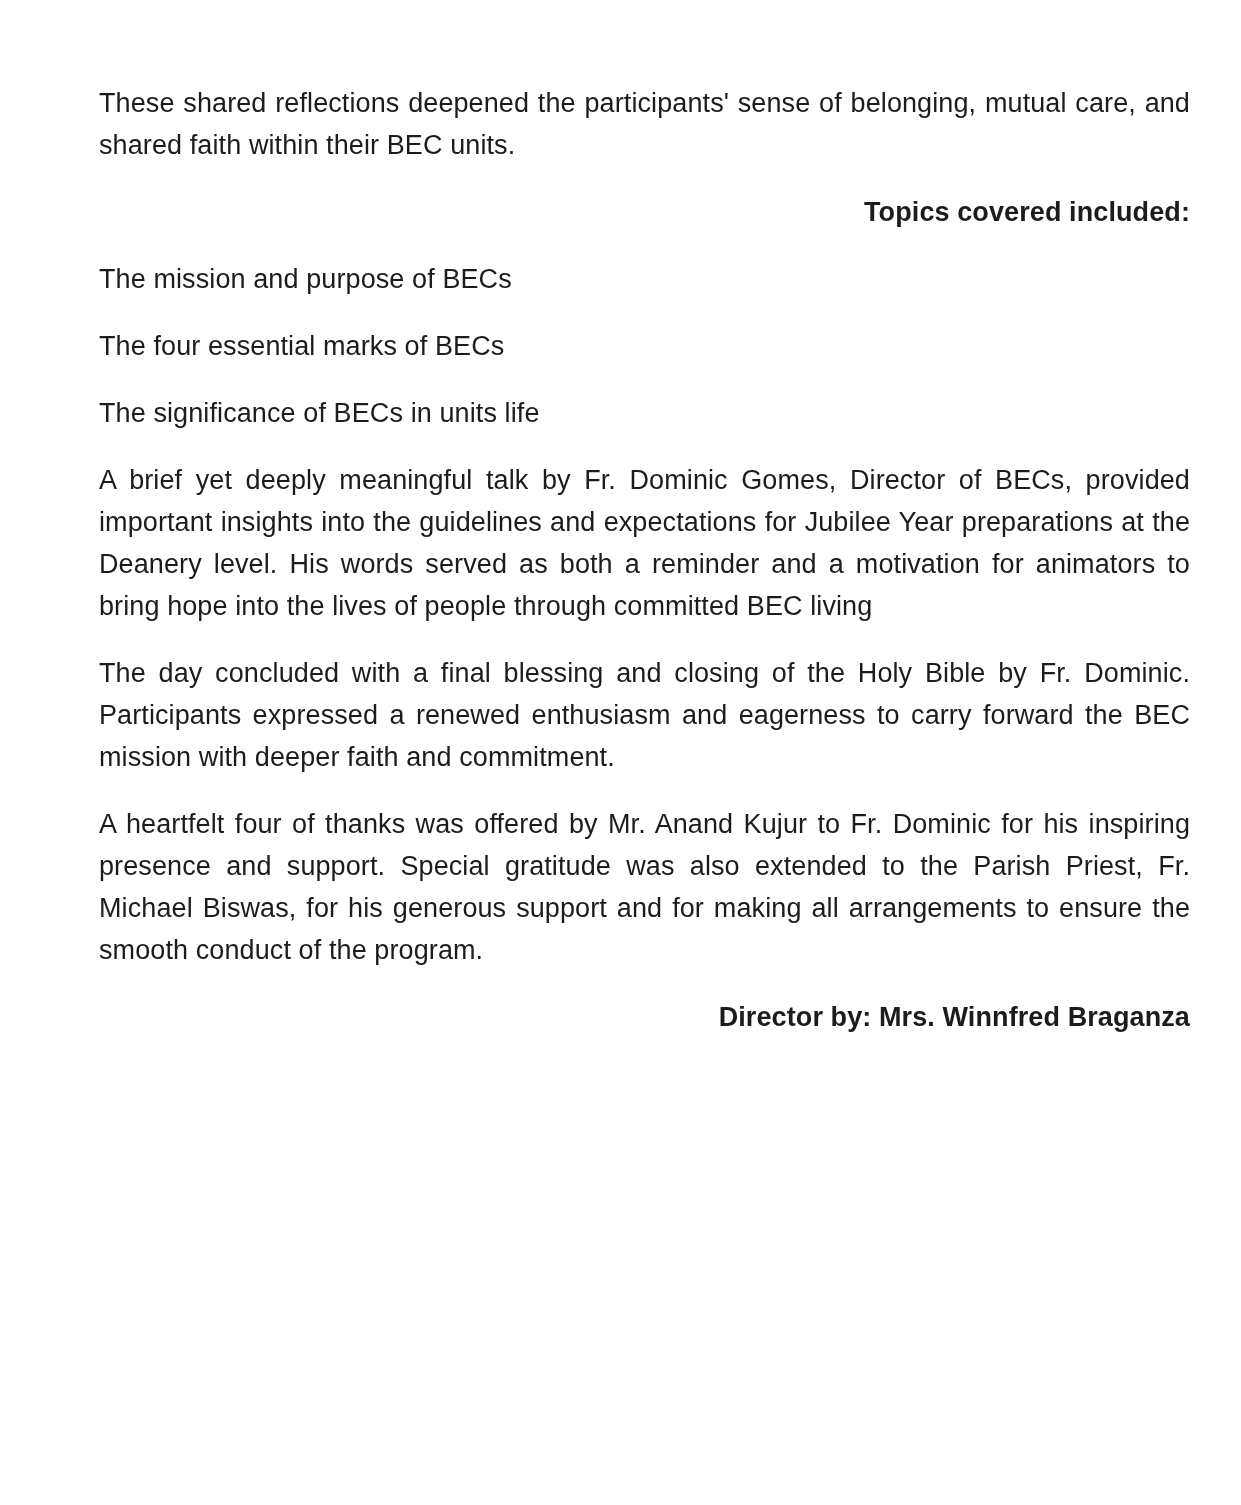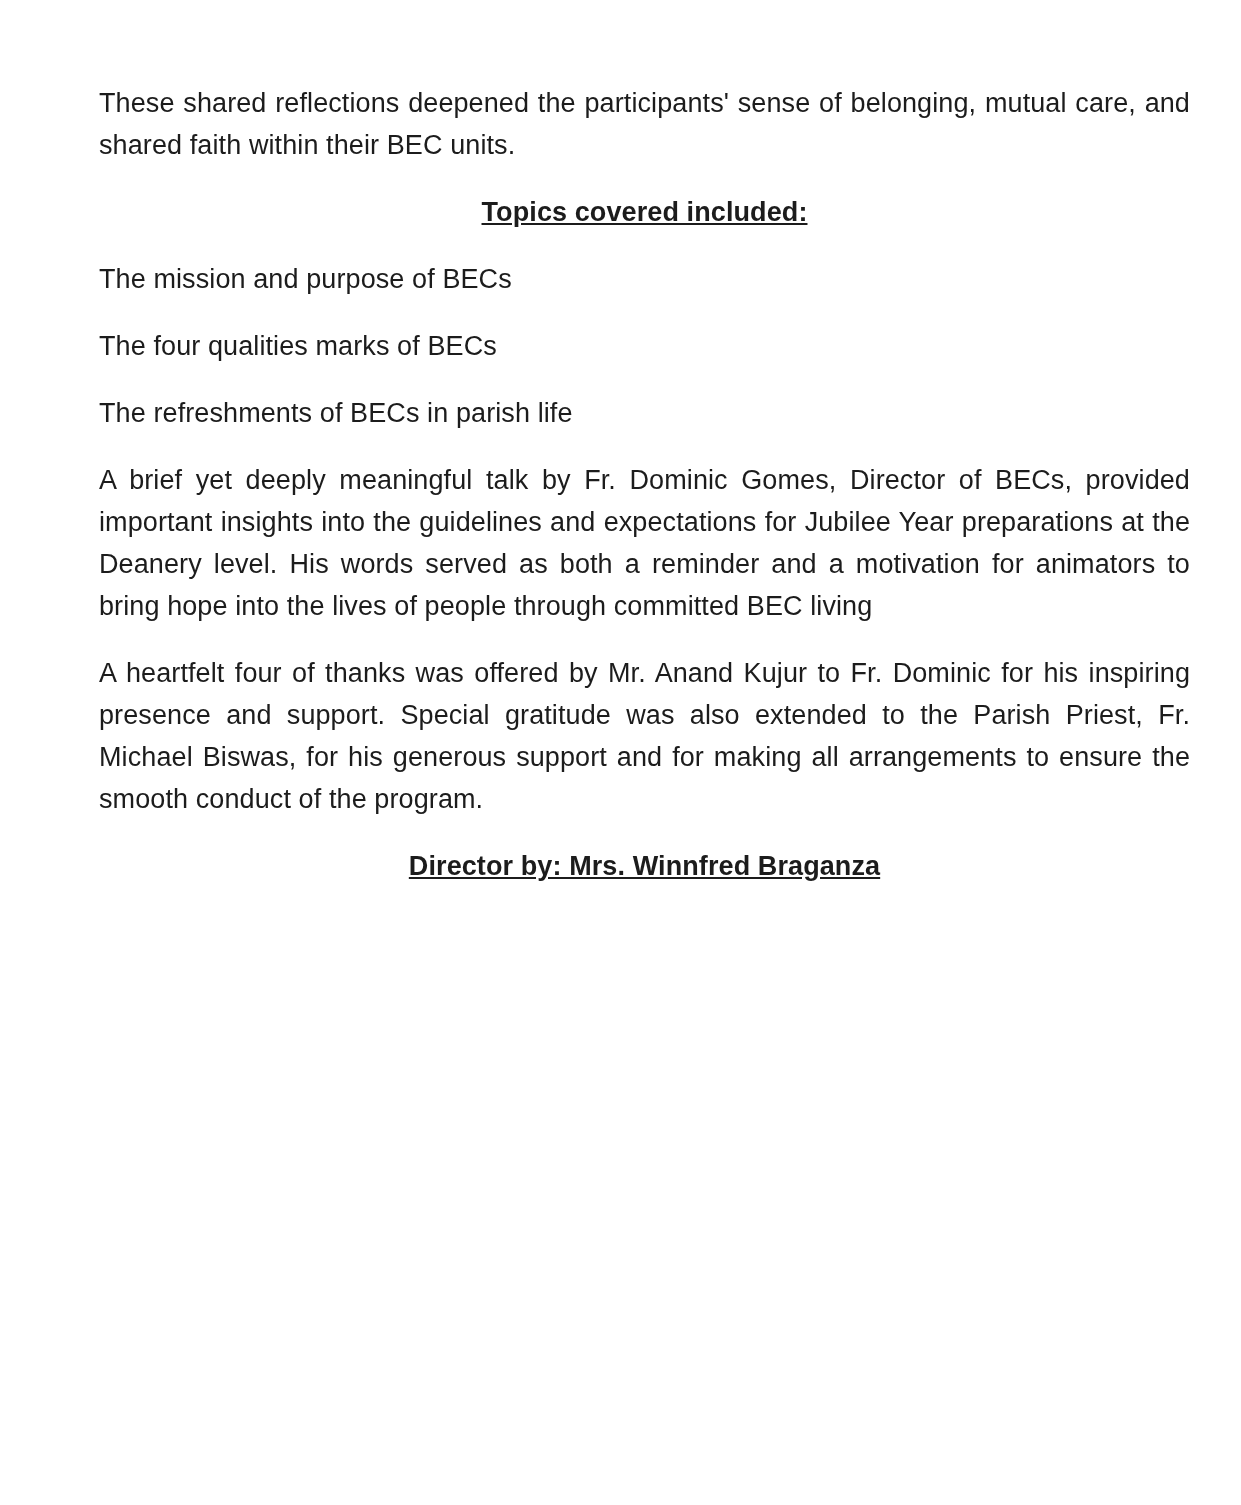--- a/index.html
+++ b/index.html
@@ -18,45 +18,45 @@
   .doc p {
     font-size: 27px;
     line-height: 42px;
     color: #1c1c1c;
     text-align: justify;
     margin-bottom: 25px;
     letter-spacing: 0.1px;
   }
   .doc p.bold {
     font-weight: 700;
-    text-align: center;
-    text-decoration: underline;
+    text-align: right;
   }
   .doc p.single-line {
     text-align: left;
   }
 </style>
 </head>
 <body>
 
 <div class="page">
   <div class="doc">
     <p>These shared reflections deepened the participants' sense of belonging, mutual care, and shared faith within their BEC units.</p>
 
 
     <p class="bold">Topics covered included:</p>
 
     <p class="single-line">The mission and purpose of BECs</p>
 
-    <p class="single-line">The four qualities marks of BECs</p>
+    <p class="single-line">The four essential marks of BECs</p>
 
-    <p class="single-line">The refreshments of BECs in parish life</p>
+    <p class="single-line">The significance of BECs in units life</p>
 
 
     <p>A brief yet deeply meaningful talk by Fr. Dominic Gomes, Director of BECs, provided important insights into the guidelines and expectations for Jubilee Year preparations at the Deanery level. His words served as both a reminder and a motivation for animators to bring hope into the lives of people through committed BEC living</p>
 
+    <p>The day concluded with a final blessing and closing of the Holy Bible by Fr. Dominic. Participants expressed a renewed enthusiasm and eagerness to carry forward the BEC mission with deeper faith and commitment.</p>
 
     <p>A heartfelt four of thanks was offered by Mr. Anand Kujur to Fr. Dominic for his inspiring presence and support. Special gratitude was also extended to the Parish Priest, Fr. Michael Biswas, for his generous support and for making all arrangements to ensure the smooth conduct of the program.</p>
 
 
     <p class="bold">Director by: Mrs. Winnfred Braganza</p>
   </div>
 </div>
 
 </body></html>

